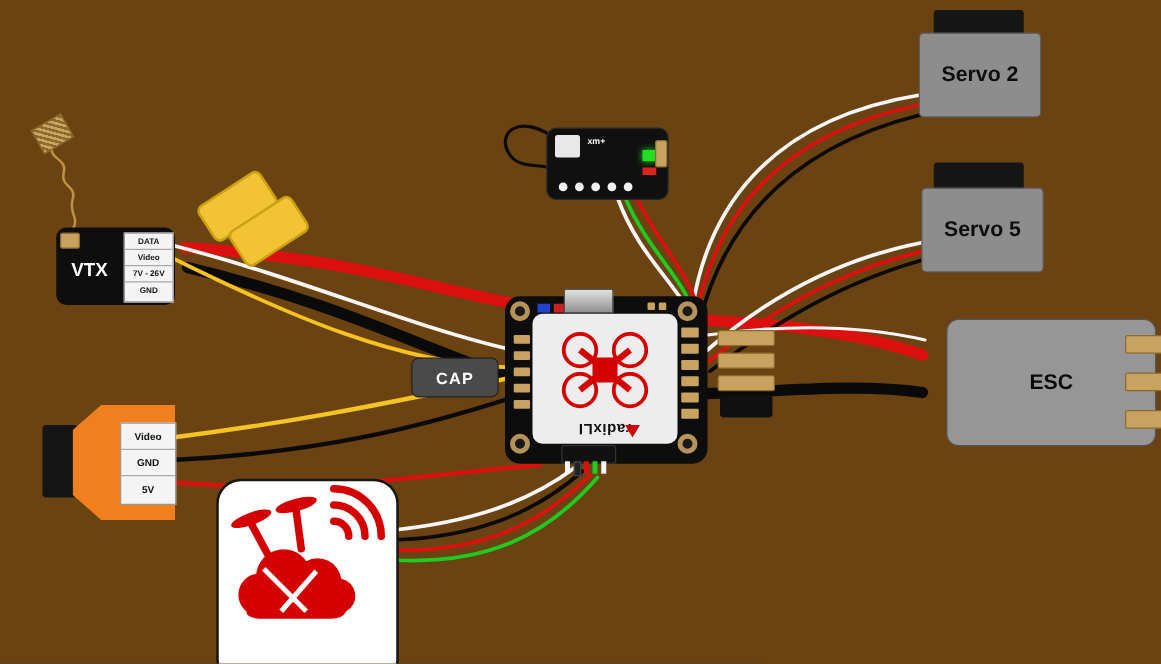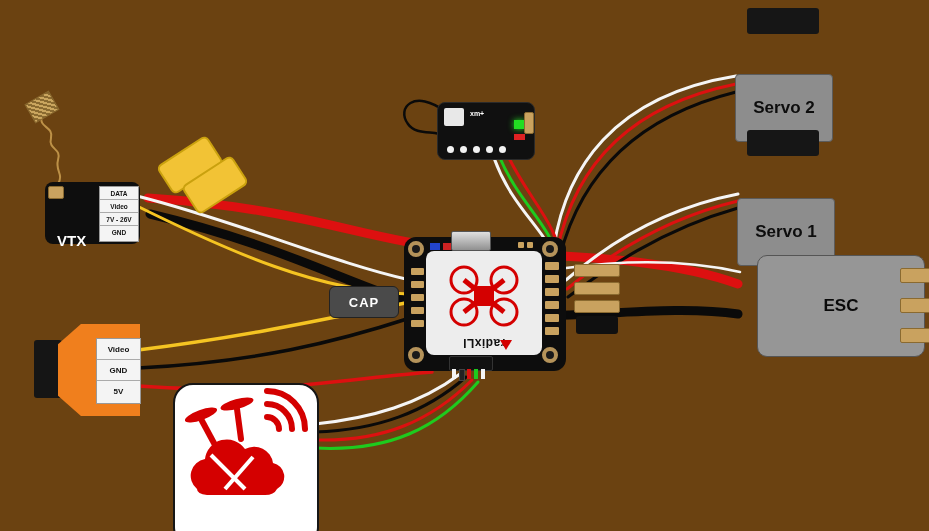--- a/index.html
+++ b/index.html
@@ -9,21 +9,21 @@
     font-family:"Liberation Sans", sans-serif;
   }
   .abs{position:absolute;}
   .wires{position:absolute;left:0;top:0;width:929px;height:531px;}
   .wires path{fill:none;stroke-linecap:round;}
 
   
   .servo-cap{background:#161616;border-radius:3px;}
   .servo-body{background:#8d8d8d;border:1px solid #5c5c5c;border-radius:4px;
     display:flex;align-items:center;justify-content:center;
-    font-weight:bold;font-size:17px;color:#0d0d0d;margin-top:48px;}
+    font-weight:bold;font-size:17px;color:#0d0d0d;}
 
   
   .esc-body{background:#969696;border:1px solid #555;border-radius:10px;
     display:flex;align-items:center;justify-content:center;
     font-weight:bold;font-size:17px;color:#0a0a0a;margin-left:20px;}
   .tan-pad{background:#c9a25f;border:1px solid #8a6a30;border-radius:2px;}
 
   
   .fc-board{background:#0d0d0d;border-radius:12px;}
   .fc-hole{width:8px;height:8px;border-radius:50%;border:4px solid #b5935a;background:#1a1a1a;}
@@ -102,21 +102,21 @@
     <path d="M42,116 C38,128 54,126 51,138 C48,150 62,148 58,160 C55,171 64,174 58,184" stroke-width="2" stroke="#bd9147"></path>
   </svg>
 
   <div class="abs servo-cap" style="left:747px;top:8px;width:72px;height:26px;"></div>
   <div class="abs servo-body" style="left:735px;top:26px;width:96px;height:66px;">
     <span>Servo 2</span>
   </div>
 
   <div class="abs servo-cap" style="left:747px;top:130px;width:72px;height:26px;"></div>
   <div class="abs servo-body" style="left:737px;top:150px;width:96px;height:66px;">
-    <span>Servo 1</span>
+    <span>Servo 5</span>
   </div>
 
   <div class="abs esc-body" style="left:737px;top:255px;width:166px;height:100px;">
     <span>ESC</span>
   </div>
   <div class="abs tan-pad" style="left:900px;top:268px;width:29px;height:13px;"></div>
   <div class="abs tan-pad" style="left:900px;top:298px;width:29px;height:13px;"></div>
   <div class="abs tan-pad" style="left:900px;top:328px;width:29px;height:13px;"></div>
 
   <div class="abs tan-pad" style="left:574px;top:264px;width:44px;height:11px;"></div>
@@ -179,21 +179,21 @@
   <div class="abs rx-dot" style="left:460px;top:146px;"></div>
   <div class="abs rx-dot" style="left:473px;top:146px;"></div>
   <div class="abs rx-dot" style="left:486px;top:146px;"></div>
   <div class="abs rx-dot" style="left:499px;top:146px;"></div>
   <div class="abs" style="left:514px;top:120px;width:11px;height:9px;background:#22dd22;box-shadow:0 0 6px #22dd22;"></div>
   <div class="abs" style="left:514px;top:134px;width:11px;height:6px;background:#dd2222;"></div>
   <div class="abs tan-pad" style="left:524px;top:112px;width:8px;height:20px;"></div>
 
   <div class="abs vtx-body" style="left:45px;top:182px;width:95px;height:62px;"></div>
   <div class="abs tan-pad" style="left:48px;top:186px;width:14px;height:11px;"></div>
-  <div class="abs vtx-label" style="left:57px;top:208px;margin-top:24px;">VTX</div>
+  <div class="abs vtx-label" style="left:57px;top:208px;">VTX</div>
   <div class="abs panel" style="left:99px;top:186px;width:38px;height:54px;">
     <div class="row" style="height:12px;font-size:6.5px;">DATA</div>
     <div class="row" style="height:12px;font-size:6.5px;">Video</div>
     <div class="row" style="height:12px;font-size:6.5px;">7V - 26V</div>
     <div class="row" style="height:12px;font-size:6.5px;">GND</div>
   </div>
 
   <div class="abs antenna-head" style="left:28px;top:96px;width:26px;height:20px;transform:rotate(-30deg);"></div>
 
   <div class="abs xt60" style="left:160px;top:148px;width:56px;height:30px;transform:rotate(-33deg);"></div>

